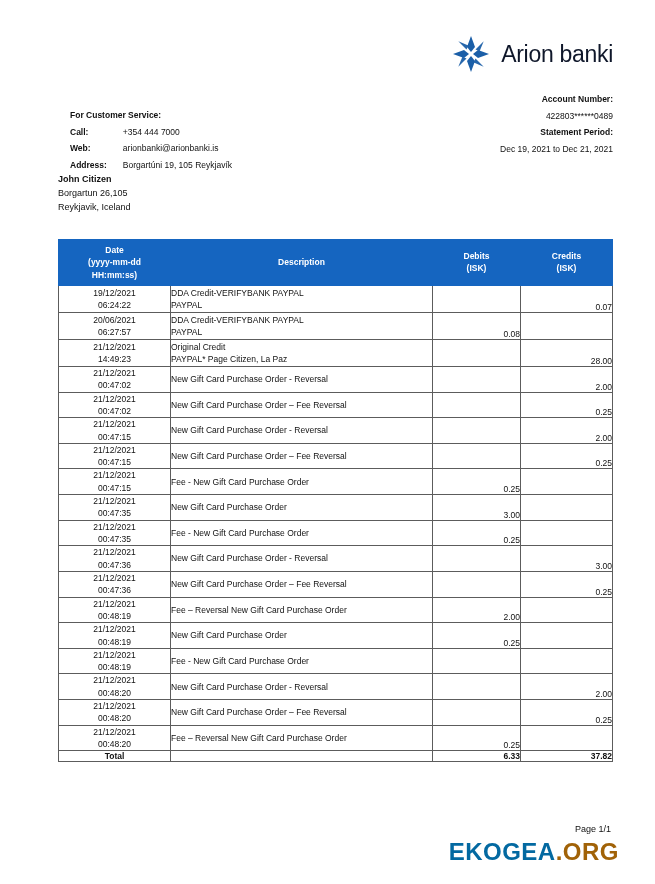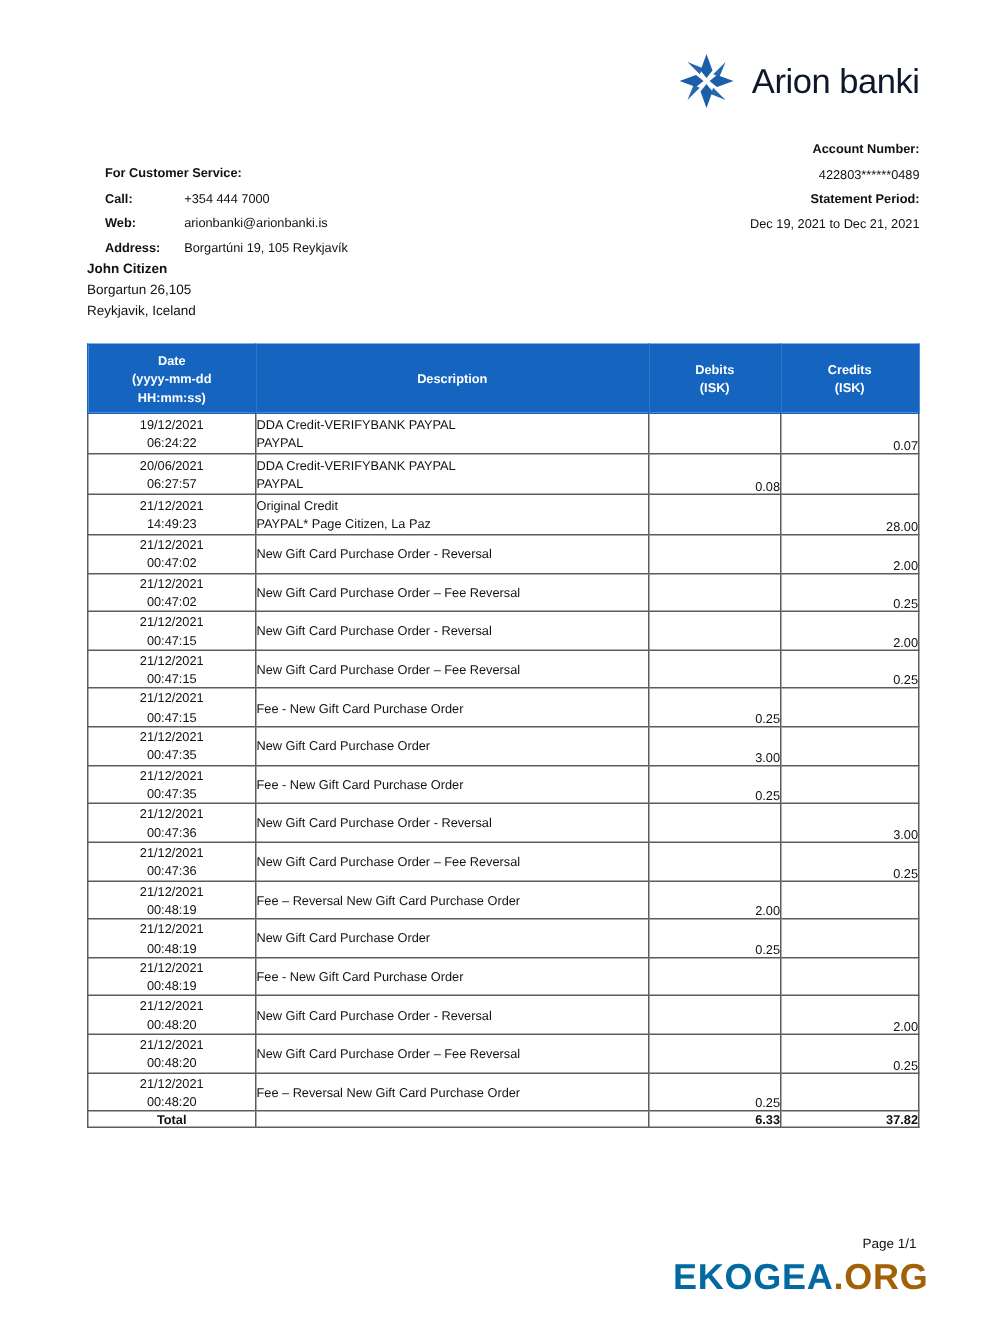--- a/index.html
+++ b/index.html
@@ -94,21 +94,21 @@
     font-size: 9px;
     line-height: 1.55;
   }
   .customer .name {
     font-weight: bold;
   }
 
   
   .table-wrap {
     position: absolute;
-    top: 229px;
+    top: 239px;
     left: 58px;
     width: 554px;
   }
   table.statement {
     border-collapse: collapse;
     width: 100%;
     table-layout: fixed;
   }
   table.statement th,
   table.statement td {

